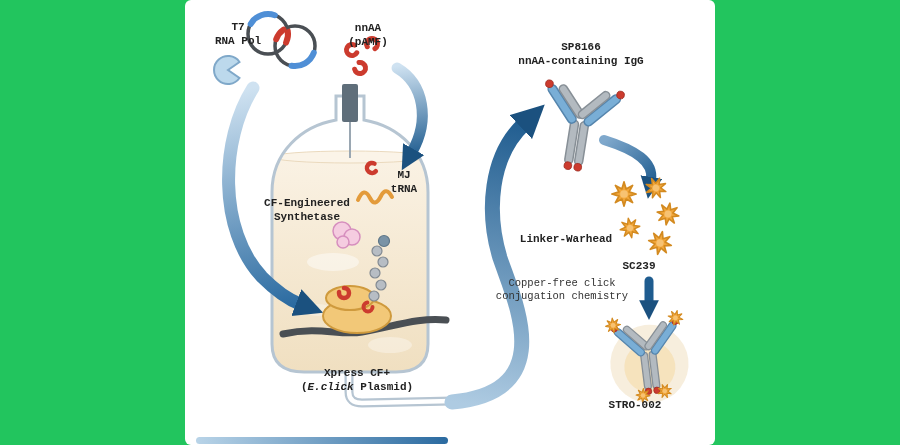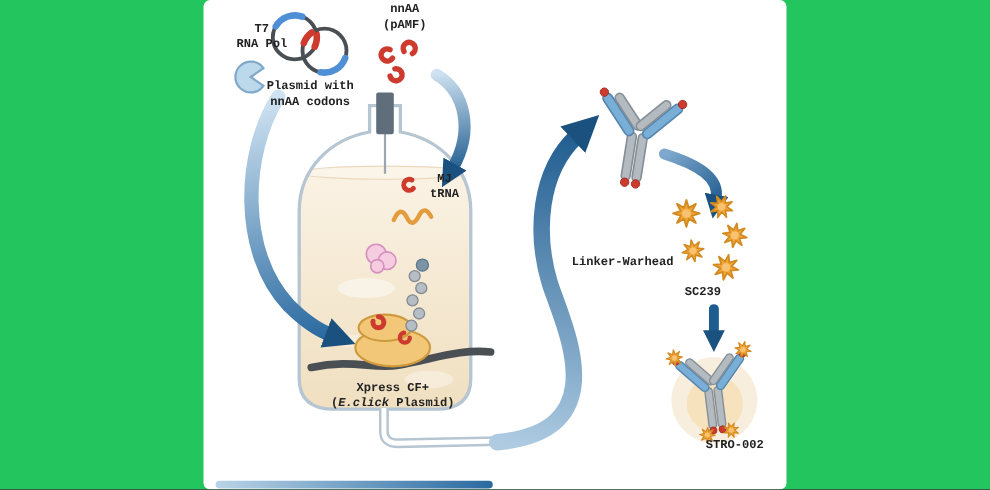--- a/index.html
+++ b/index.html
@@ -168,23 +168,27 @@
       <use href="#iggdef"></use>
       <use href="#warheadsym" transform="translate(-37,-36) scale(0.8)"></use>
       <use href="#warheadsym" transform="translate(37,-36) scale(0.8) rotate(20)"></use>
       <use href="#warheadsym" transform="translate(-12,50) scale(0.75) rotate(10)"></use>
       <use href="#warheadsym" transform="translate(14,48) scale(0.75) rotate(30)"></use>
     </g>
   </svg>
 
   <div class="lbl" style="left:238px;top:20px;">T7
 RNA Pol</div>
-  <div class="lbl" style="left:282px;top:72px;">Plasmid with
-nnAA codons</div>
-  <div class="lbl" style="left:368px;top:2px;">nnAA
+  <div class="lbl" style="left:368px;top:21px;">nnAA
 (pAMF)</div>
-  <div class="lbl" style="left:404px;top:156px;">MJ
+  <div class="lbl" style="left:307px;top:196px;">CF-Engineered
+Synthetase</div>
+  <div class="lbl" style="left:404px;top:168px;">MJ
 tRNA</div>
-  <div class="lbl" style="left:357px;top:346px;"><span>Xpress CF+</span><br><span>(</span><i>E.click</i><span> Plasmid)</span></div>
+  <div class="lbl" style="left:357px;top:366px;"><span>Xpress CF+</span><br><span>(</span><i>E.click</i><span> Plasmid)</span></div>
+  <div class="lbl" style="left:581px;top:40px;">SP8166
+nnAA-containing IgG</div>
   <div class="lbl" style="left:566px;top:232px;">Linker-Warhead</div>
   <div class="lbl" style="left:639px;top:259px;">SC239</div>
-  <div class="lbl" style="left:668px;top:398px;">STRO-002</div>
+  <div class="lbl normal" style="left:562px;top:277px;">Copper-free click
+conjugation chemistry</div>
+  <div class="lbl" style="left:635px;top:398px;">STRO-002</div>
 </div>
 
 </body></html>

